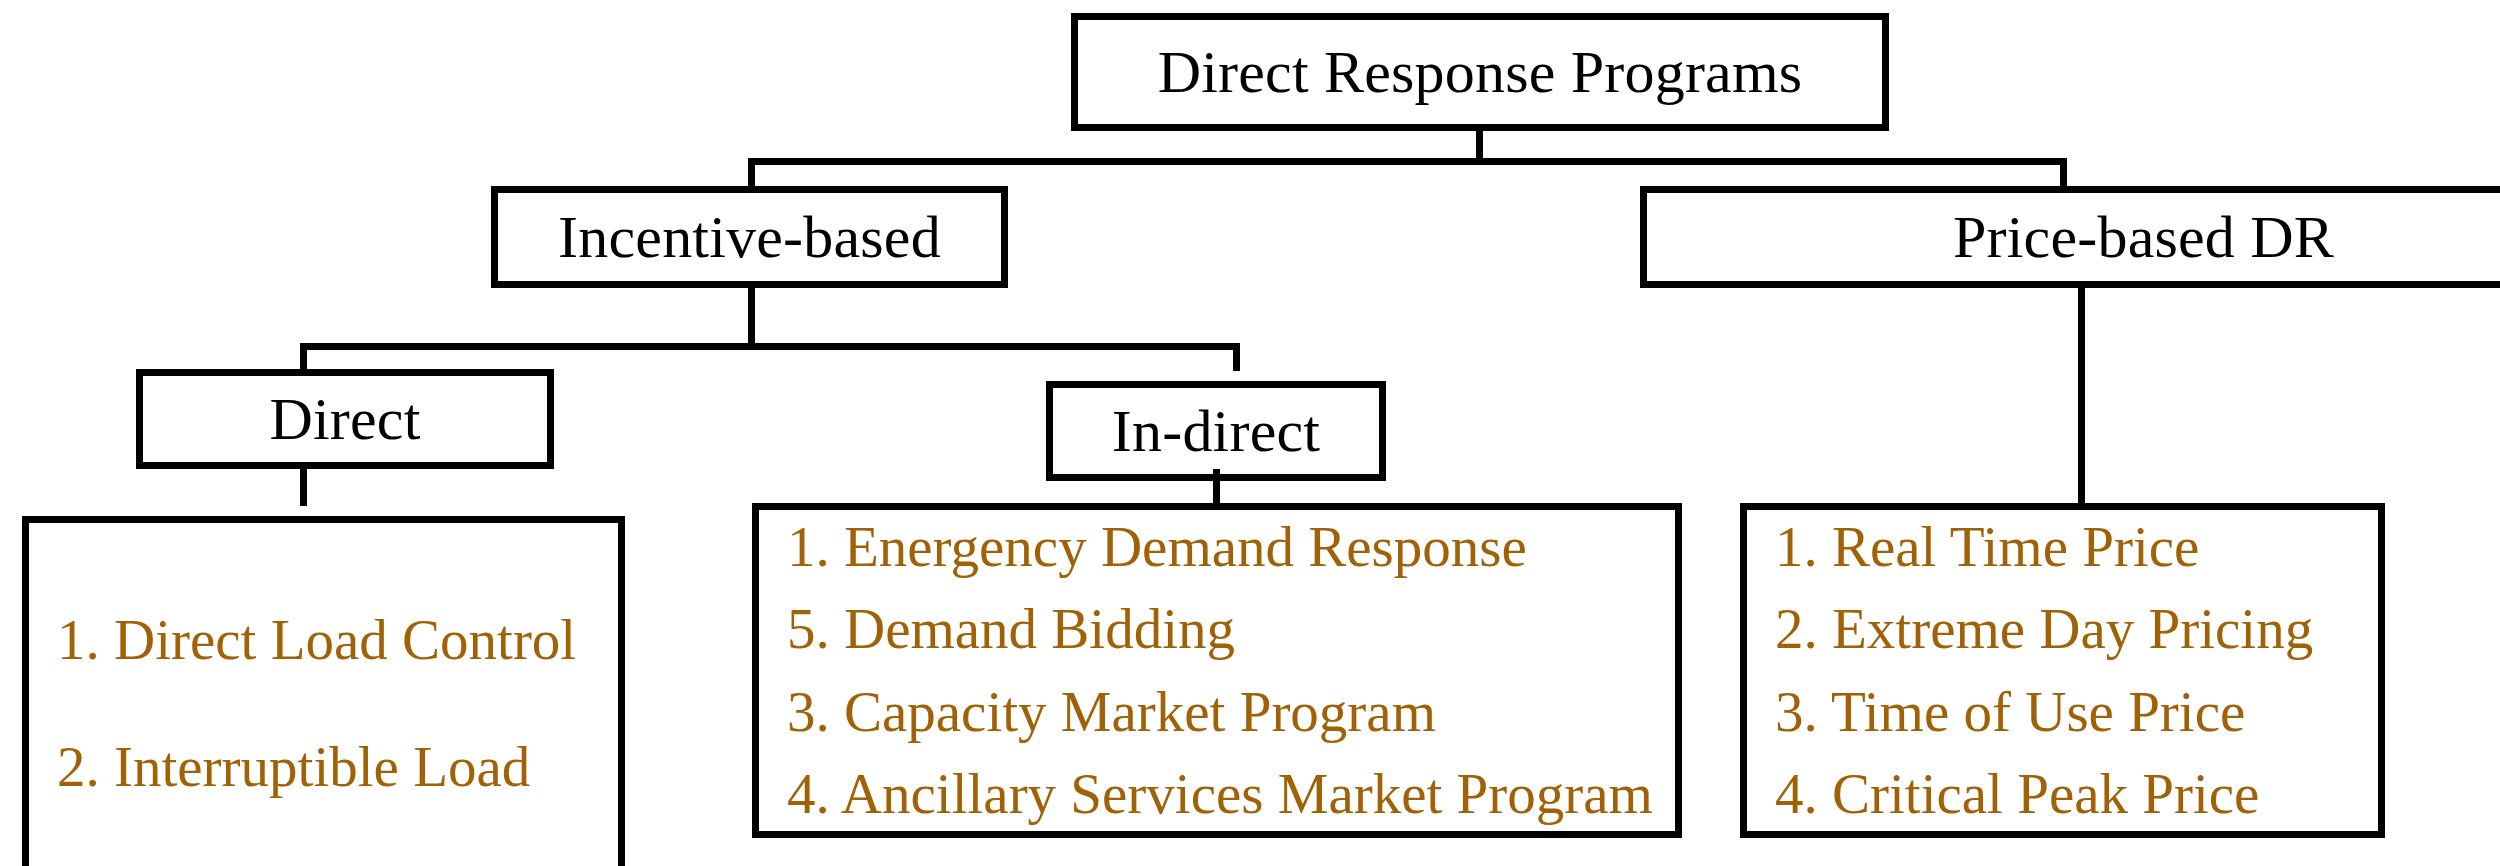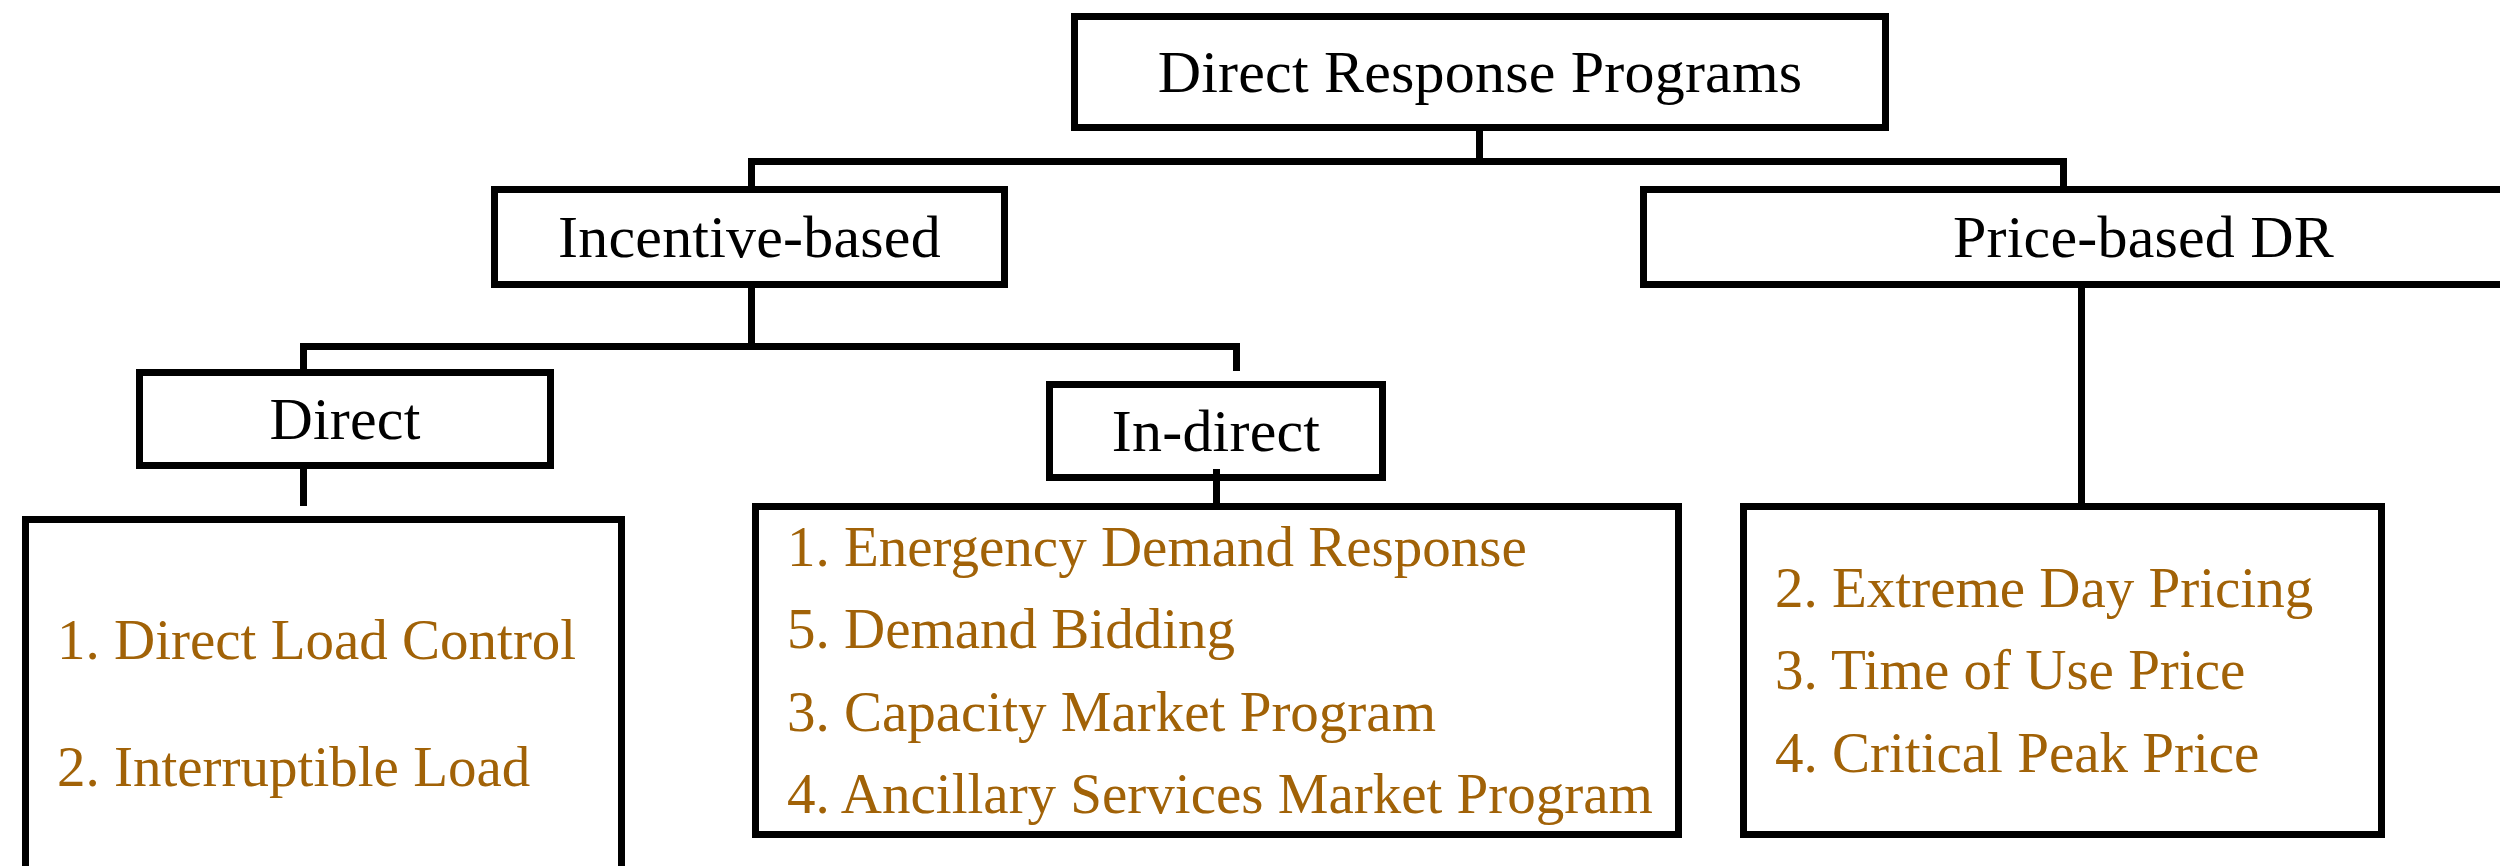--- a/index.html
+++ b/index.html
@@ -98,18 +98,19 @@
   </div>
 
   <div class="leafbox" style="left:752px; top:503px; width:930px; height:335px;">
     <div class="leaf-item">1. Energency Demand Response</div>
     <div class="leaf-item">5. Demand Bidding</div>
     <div class="leaf-item">3. Capacity Market Program</div>
     <div class="leaf-item">4. Ancillary Services Market Program</div>
   </div>
 
   <div class="leafbox" style="left:1740px; top:503px; width:645px; height:335px;">
+    <div class="leaf-item">1. Real Time Price</div>
     <div class="leaf-item">2. Extreme Day Pricing</div>
     <div class="leaf-item">3. Time of Use Price</div>
     <div class="leaf-item">4. Critical Peak Price</div>
   </div>
 
 </div>
 
 </body></html>

